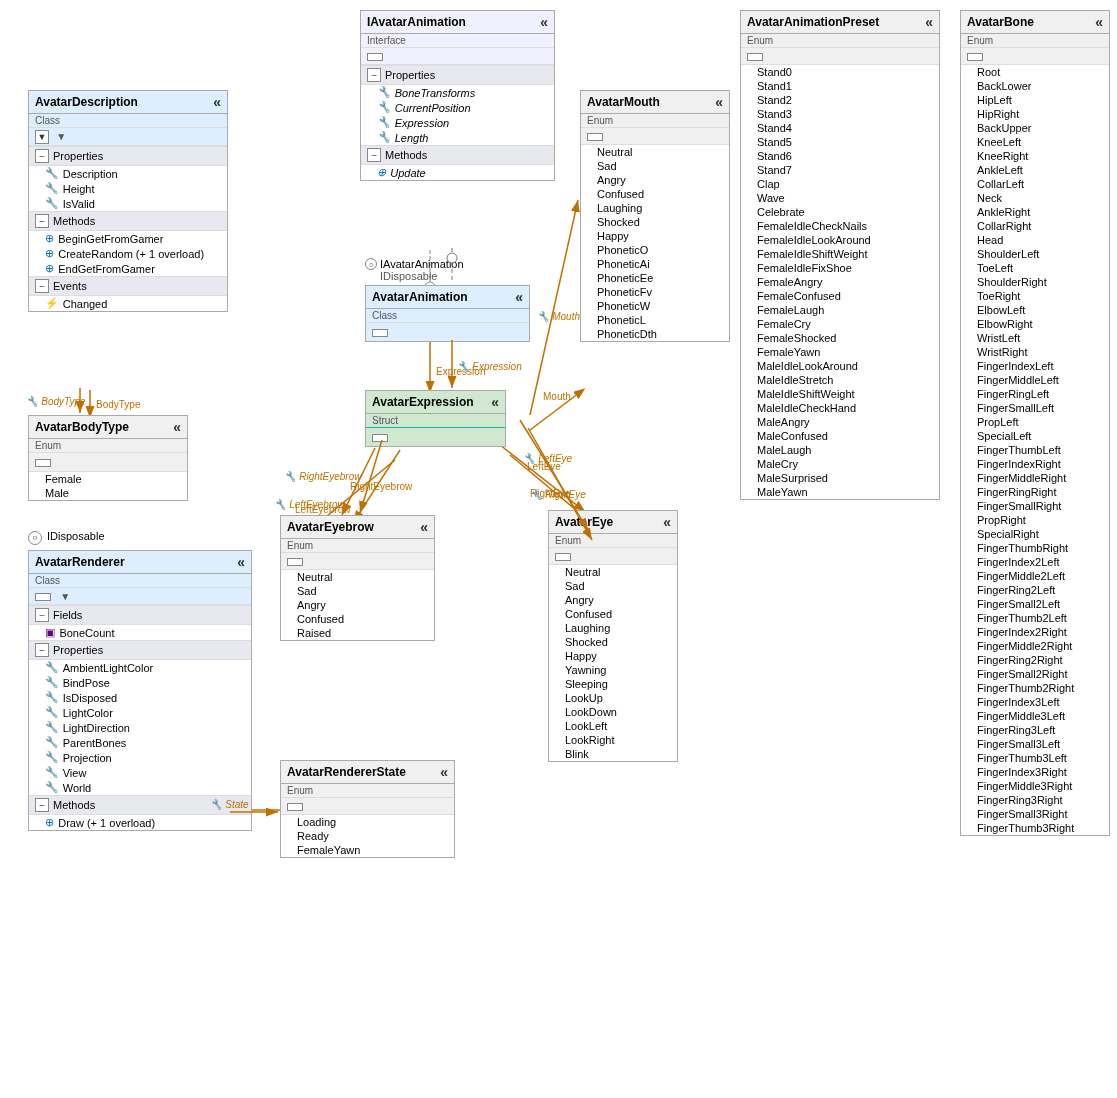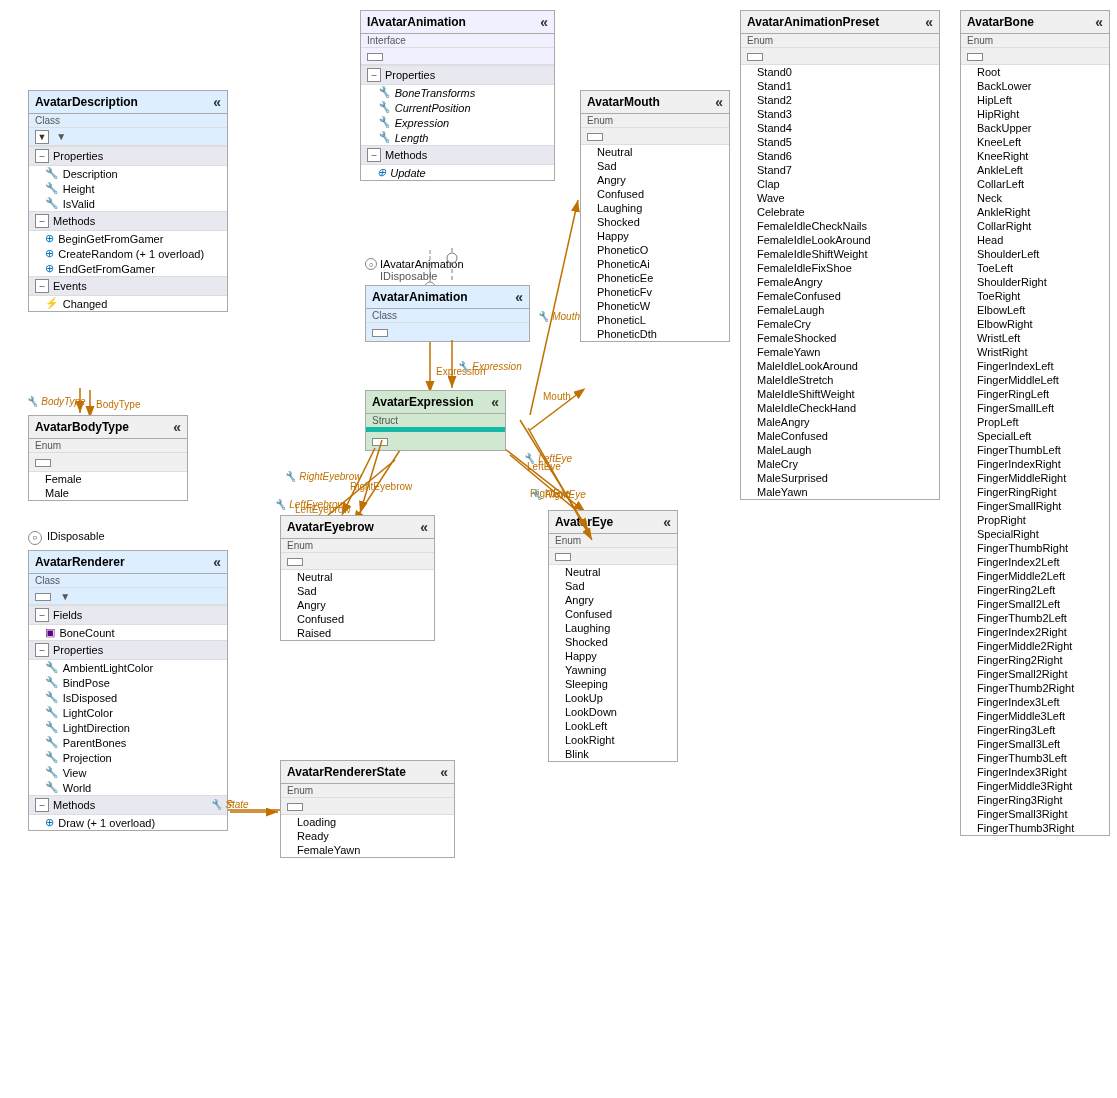--- a/index.html
+++ b/index.html
@@ -210,21 +210,21 @@
     <div class="item">
       <span>Male</span>
     </div>
   </div>
 
   <div style="position:absolute; left:28px; top:530px; font-size:11px;">
     <span style="background:#fff; border:1px solid #888; border-radius:50%; width:14px; height:14px; display:inline-flex; align-items:center; justify-content:center; font-size:8px;">○</span>
     <span style="margin-left:2px;">IDisposable</span>
   </div>
 
-  <div class="uml-box" style="left:28px; top:550px; width:200px;">
+  <div class="uml-box" style="left:28px; top:550px; width:224px;">
     <div class="box-header header-class">
       <span>AvatarRenderer</span>
       <span class="expand-icon">«</span>
     </div>
     <div class="box-subtype" style="padding:1px 6px; background:#ddeeff; border-bottom:1px solid #ddd;">
       <span>Class</span>
     </div>
     <div style="background:#ddeeff; padding:1px 6px; border-bottom:1px solid #ddd;">
       <span class="mini-box"></span>
       <span style="font-size:10px; margin-left:4px; color:#555;">▼</span>
@@ -347,21 +347,21 @@
     <div style="background:#ddeeff; padding:2px 6px;">
       <span class="mini-box"></span>
     </div>
   </div>
 
   <div class="uml-box" style="left:365px; top:390px; width:141px;">
     <div class="box-header" style="background:#d0e8d0;">
       <span>AvatarExpression</span>
       <span class="expand-icon">«</span>
     </div>
-    <div class="box-subtype" style="padding:1px 6px; background:#d0e8d0; border-bottom:5px solid #14b8a6;">
+    <div class="box-subtype" style="padding:1px 6px; background:#d0e8d0; border-bottom:1px solid #14b8a6;">
       <span>Struct</span>
     </div>
     <div style="background:#d0e8d0; padding:2px 6px;">
       <span class="mini-box"></span>
     </div>
   </div>
 
   <div class="uml-box" style="left:280px; top:515px; width:155px;">
     <div class="box-header header-enum">
       <span>AvatarEyebrow</span>

